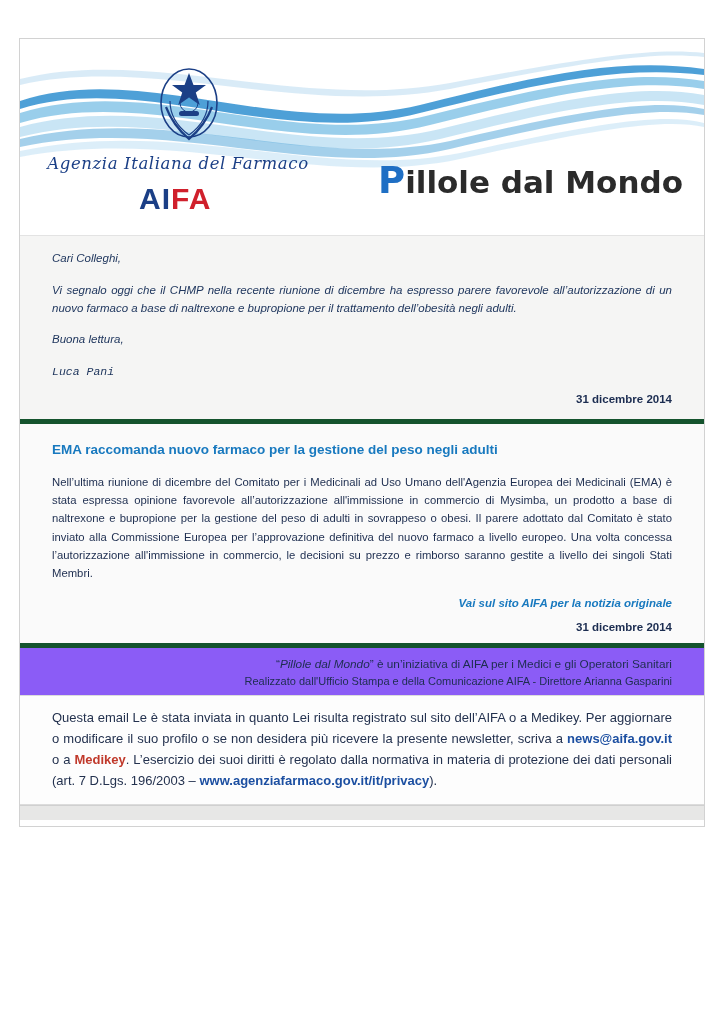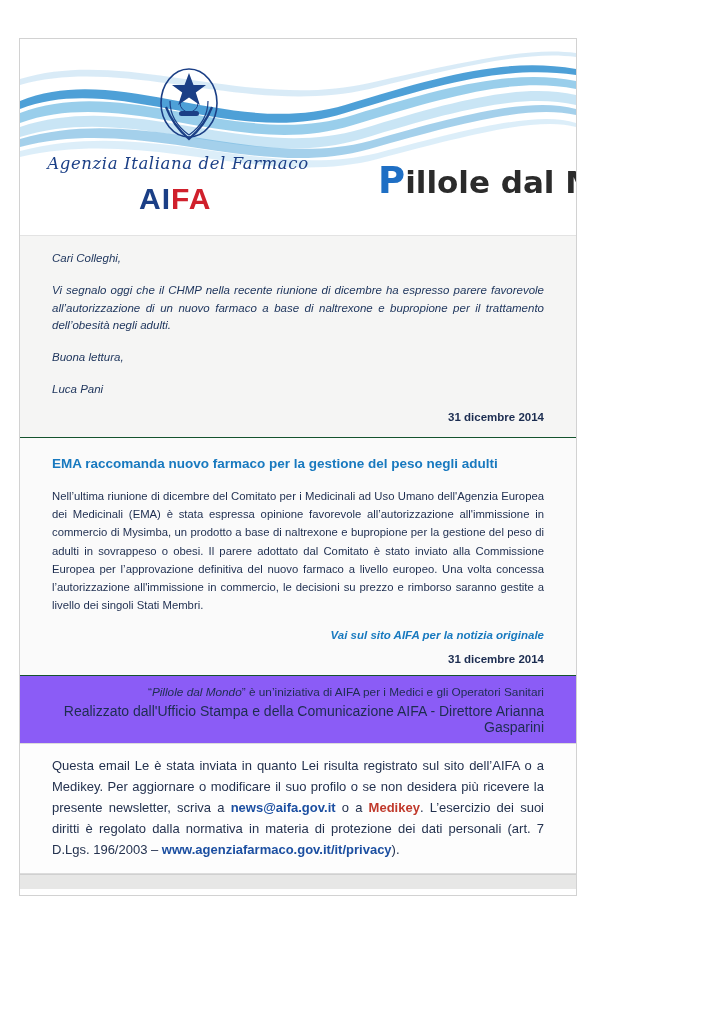--- a/index.html
+++ b/index.html
@@ -21,21 +21,21 @@
     top: 0;
     width: 724px;
     height: 1024px;
     background: #ffffff;
   }
 
   .newsletter {
     position: absolute;
     left: 19px;
     top: 38px;
-    width: 558px;
+    width: 686px;
     background: #ffffff;
     border: 1px solid #d2d2d2;
     box-sizing: border-box;
   }
 
   
   .masthead {
     position: relative;
     height: 196px;
     overflow: hidden;
@@ -97,37 +97,38 @@
   }
   .brand-title .blue-p {
     color: #1f6fc4;
     font-size: 37px;
   }
 
   
   .band {
     background: #f5f5f4;
     padding: 14px 32px 10px 32px;
-    border-bottom: 1px solid #14532d;
+    border-bottom: 5px solid #14532d;
   }
   .band.white {
     background: #fafafa;
   }
 
   .intro p {
     margin: 0 0 14px 0;
     font-family: "Liberation Sans", sans-serif;
     font-style: italic;
     font-size: 11.5px;
     line-height: 1.55;
     color: #20375e;
     text-align: justify;
   }
   .intro p.sig {
     margin-bottom: 0;
+    font-family: Liberation Mono, monospace;
   }
   .intro .date {
     margin: 10px 0 0 0;
     text-align: right;
     font-style: normal;
     font-weight: bold;
     font-size: 11.5px;
     color: #1b2c50;
   }
 
@@ -171,21 +172,21 @@
   }
   .initiative .line1 {
     font-size: 11.8px;
     color: #1d2d4f;
     margin: 0 0 4px 0;
   }
   .initiative .line1 .ital {
     font-style: italic;
   }
   .initiative .line2 {
-    font-size: 14px;
+    font-size: 11px;
     color: #1d2d4f;
     margin: 0;
   }
 
   .footer {
     background: #fdfdfd;
     padding: 11px 32px 13px 32px;
     border-bottom: 1px solid #dcdcdc;
   }
   .footer p {

